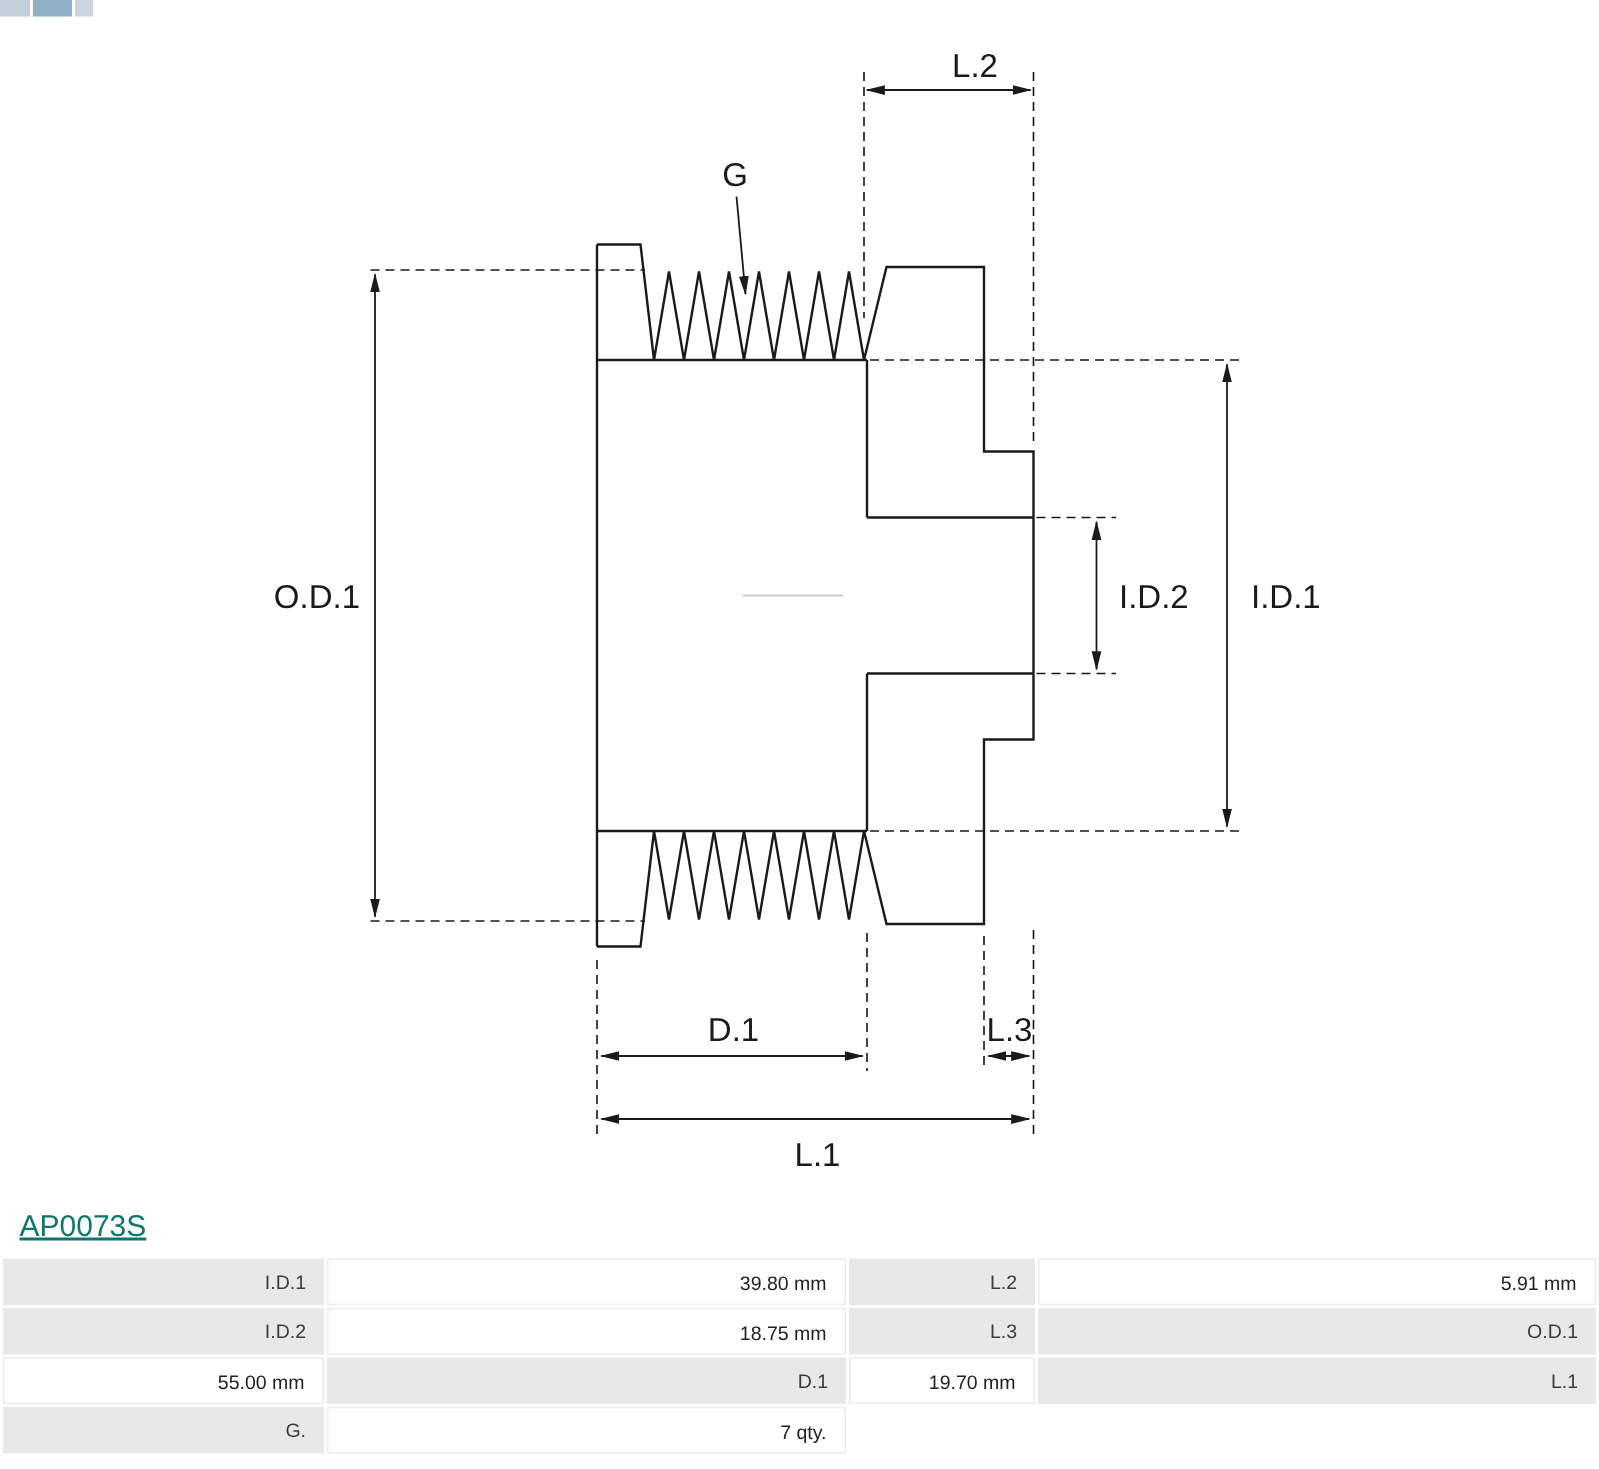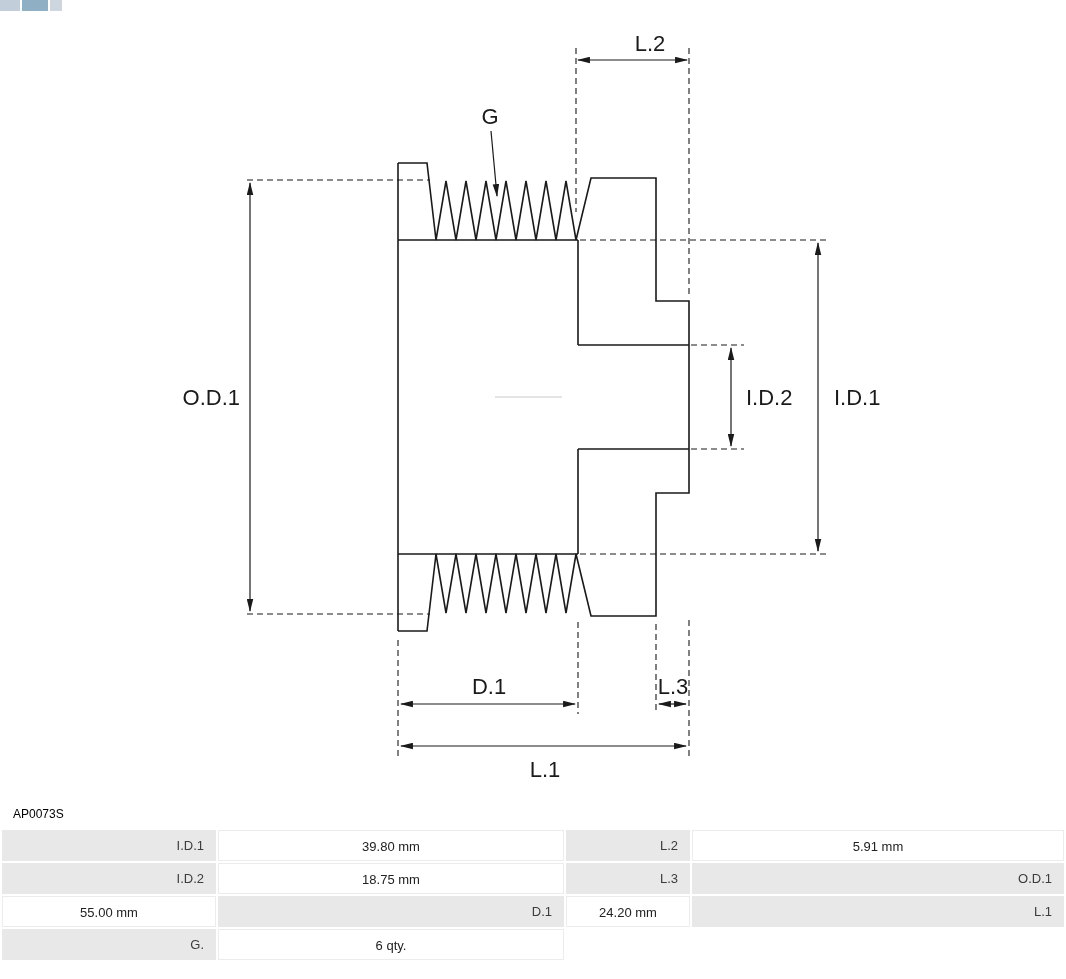--- a/index.html
+++ b/index.html
@@ -14,26 +14,26 @@
   .logo .seg3 { width:12px; background:#cdd6de; }
 
   svg.drawing { display:block; width:1066px; height:795px; }
 
   .outline { fill:none; stroke:#1a1a1a; stroke-width:1.6; stroke-linejoin:miter; }
   .dashed  { fill:none; stroke:#1a1a1a; stroke-width:1.1; stroke-dasharray:6 4; }
   .dim     { fill:none; stroke:#1a1a1a; stroke-width:1.2; }
   .centerline { stroke:#c9c9c9; stroke-width:1.2; }
   .dimtext { fill:#1a1a1a; font-family:"Liberation Sans", sans-serif; font-size:22px; }
 
-  .part-number { margin:12px 0 9px 13px; font-size:12px; font-weight:500; color:#000000; cursor:pointer; }
+  .part-number { margin:12px 0 9px 13px; font-size:20px; font-weight:500; color:#0f766e; cursor:pointer;text-decoration:underline; }
 
   .spec-table { margin:0 2px; display:grid; grid-template-columns:214px 346px 124px auto; gap:2px; font-size:13px; }
   .cell { height:31px; line-height:31px; padding:0 12px; text-align:right; overflow:hidden; }
   .cell.label { background:#e8e8e8; color:#3c3c3c; }
-  .cell.value { background:#ffffff; border:1px solid #ececec; color:#222222;text-align:center; }
+  .cell.value { background:#ffffff; border:1px solid #ececec; color:#222222; }
 </style>
 </head>
 <body>
 
 <div class="page">
 
   <div class="logo">
     <span class="seg1"></span>
     <span class="seg2"></span>
     <span class="seg3"></span>
@@ -132,20 +132,20 @@
     <div class="cell label">L.2</div>
     <div class="cell value">5.91 mm</div>
 
     <div class="cell label">I.D.2</div>
     <div class="cell value">18.75 mm</div>
     <div class="cell label">L.3</div>
 
     <div class="cell label">O.D.1</div>
     <div class="cell value">55.00 mm</div>
     <div class="cell label">D.1</div>
-    <div class="cell value">24.20 mm</div>
+    <div class="cell value">19.70 mm</div>
 
     <div class="cell label">L.1</div>
     <div class="cell label">G.</div>
-    <div class="cell value">6 qty.</div>
+    <div class="cell value">7 qty.</div>
   </div>
 
 </div>
 
 </body></html>

